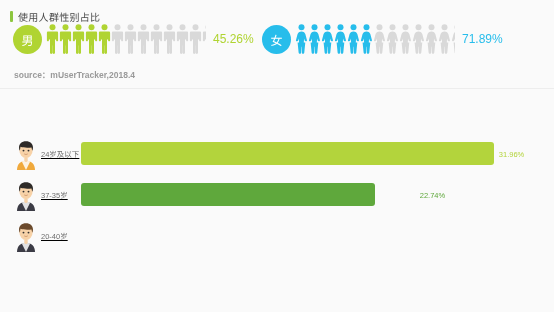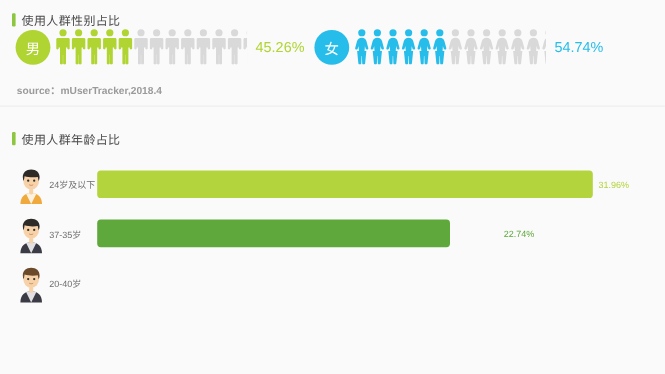--- a/index.html
+++ b/index.html
@@ -56,21 +56,21 @@
   }
   .divider{
     position:absolute;left:0;width:554px;height:1px;background:#ededed;
   }
   
   #age-panel{
     position:absolute;left:0;top:89px;width:554px;height:223px;
     background:#fafafa;
   }
   #age-head{left:10px;top:19px;}
-  .age-rows{position:absolute;left:0;top:44px;width:554px;}
+  .age-rows{position:absolute;left:0;top:44px;width:554px;text-decoration:underline;}
   .age-row{
     position:relative;height:41px;
     display:flex;align-items:center;
   }
   .avatar{
     width:26px;height:34px;margin-left:13px;flex:0 0 auto;
     position:relative;
   }
   .avatar svg{display:block;}
   .age-label{
@@ -264,34 +264,30 @@
               <path d="M6.5 7.4c2.2 0 3.4 1.1 3.9 2.9l1.5 5.6c.2.7-.2 1.3-.9 1.4-.6.1-1.1-.2-1.3-.8l-.6-2.1-.3 4.2h1.5l-1 9.8c-.1.8-.6 1.3-1.3 1.3-.7 0-1.2-.5-1.2-1.3l-.2-5.7h-.3l-.2 5.7c0 .8-.5 1.3-1.2 1.3-.7 0-1.2-.5-1.3-1.3l-1-9.8h1.5l-.3-4.2-.6 2.1c-.2.6-.7.9-1.3.8-.7-.1-1.1-.7-.9-1.4l1.5-5.6C3.1 8.5 4.3 7.4 6.5 7.4z" fill="#d9d9d9"></path>
             </svg>
           </div>
           <div class="fig partial">
             <svg width="13" height="30" viewBox="0 0 13 30" xmlns="http://www.w3.org/2000/svg">
               <circle cx="6.5" cy="3.3" r="3" fill="#d9d9d9"></circle>
               <path d="M6.5 7.4c2.2 0 3.4 1.1 3.9 2.9l1.5 5.6c.2.7-.2 1.3-.9 1.4-.6.1-1.1-.2-1.3-.8l-.6-2.1-.3 4.2h1.5l-1 9.8c-.1.8-.6 1.3-1.3 1.3-.7 0-1.2-.5-1.2-1.3l-.2-5.7h-.3l-.2 5.7c0 .8-.5 1.3-1.2 1.3-.7 0-1.2-.5-1.3-1.3l-1-9.8h1.5l-.3-4.2-.6 2.1c-.2.6-.7.9-1.3.8-.7-.1-1.1-.7-.9-1.4l1.5-5.6C3.1 8.5 4.3 7.4 6.5 7.4z" fill="#d9d9d9"></path>
             </svg>
           </div>
         </div>
-      <span class="gender-pct" id="female-pct" style="color: rgb(39, 189, 235);">54.74%</span>
+      <span class="gender-pct" id="female-pct" style="color: rgb(39, 189, 235);">71.89%</span>
     </div>
 
     <div id="source-note" style="color: rgb(154, 154, 154); font-weight: bold;">source：mUserTracker,2018.4</div>
   </div>
 
   <div class="divider" style="top:88px;"></div>
 
   <div id="age-panel" style="background: rgb(250, 250, 250);">
 
-    <div class="section-head" id="age-head">
-      <span class="accent-bar" id="age-accent" style="background: rgb(141, 198, 63);"></span>
-      <span class="section-title">使用人群年龄占比</span>
-    </div>
 
     <div class="age-rows" id="age-rows">
         <div class="age-row">
           <div class="avatar">
             <svg width="26" height="34" viewBox="0 0 26 34" xmlns="http://www.w3.org/2000/svg">
               <path d="M4 33c0-5.6 3.4-9.2 9-9.2s9 3.6 9 9.2z" fill="#f0a93c"></path>
               <path d="M13 23.8c1.6 0 3 .3 4.2.8L13 33l-4.2-8.4c1.2-.5 2.6-.8 4.2-.8z" fill="#ffffff" opacity="0.85"></path>
               <rect x="11.3" y="20" width="3.4" height="5" rx="1.4" fill="#f7d2a8"></rect>
               <ellipse cx="13" cy="13.5" rx="6.6" ry="7.4" fill="#f7d2a8"></ellipse>
               <path d="M13 4.2c4.3 0 7 2.6 7 6.3 0 1.4-.3 2.5-.8 3.3l-.7-3.4c-3 .5-7.9.5-11 -.6l-.7 4c-.5-.8-.8-1.9-.8-3.3 0-3.7 2.7-6.3 7-6.3z" fill="#2e2a27"></path>

